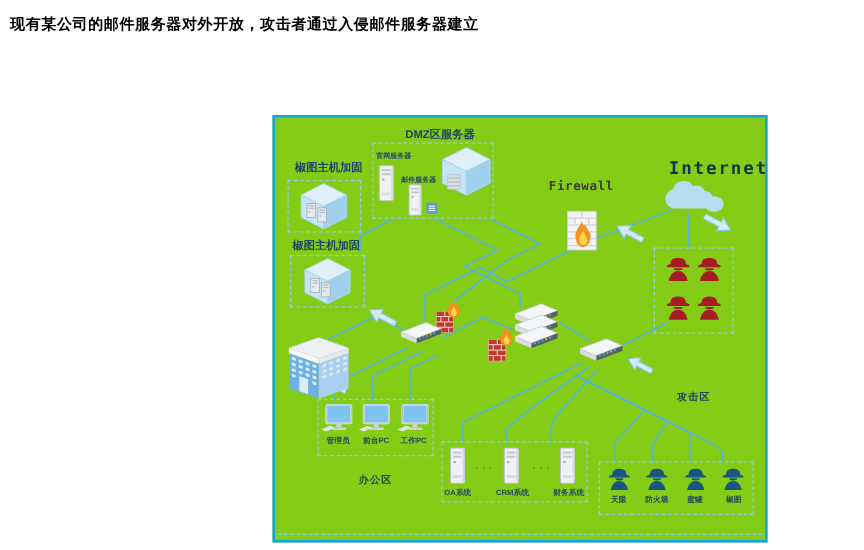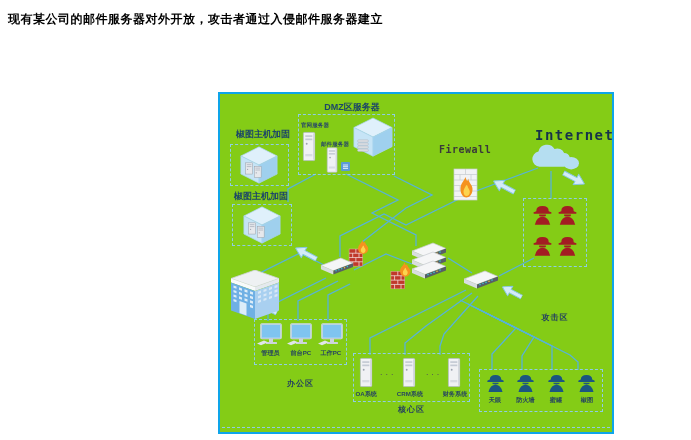--- a/index.html
+++ b/index.html
@@ -301,21 +301,20 @@
       <div class="unit-lbl">CRM系统</div>
     </div>
     <div class="dots">· · ·</div>
     <div class="unit">
       <svg class="icon" width="15" height="31" viewBox="0 0 16 32">
           <use href="#d-tower"></use>
         </svg>
       <div class="unit-lbl">财务系统</div>
     </div>
   </div>
-  <div class="lbl t8" style="left:133px;top:310px;width:117px;">核心区</div>
 
   <div class="dash-box zone-flex" style="left:259px;top:275px;width:124px;height:43px;">
     <div class="unit">
       <svg class="icon agent-blue" width="21" height="21" viewBox="0 0 24 24">
           <use href="#d-spy"></use>
         </svg>
       <div class="unit-lbl">天眼</div>
     </div>
     <div class="unit">
       <svg class="icon agent-blue" width="21" height="21" viewBox="0 0 24 24">

